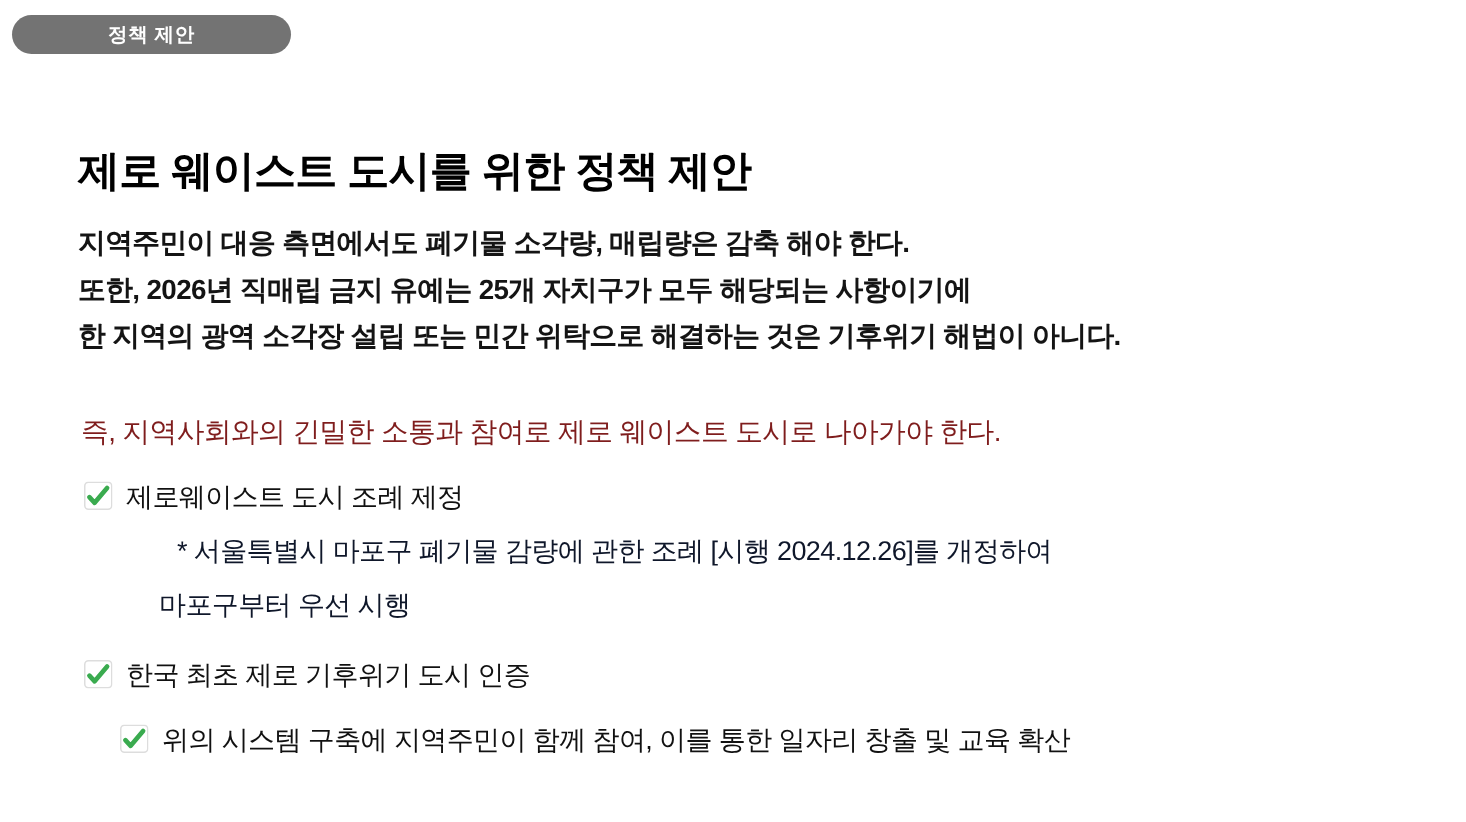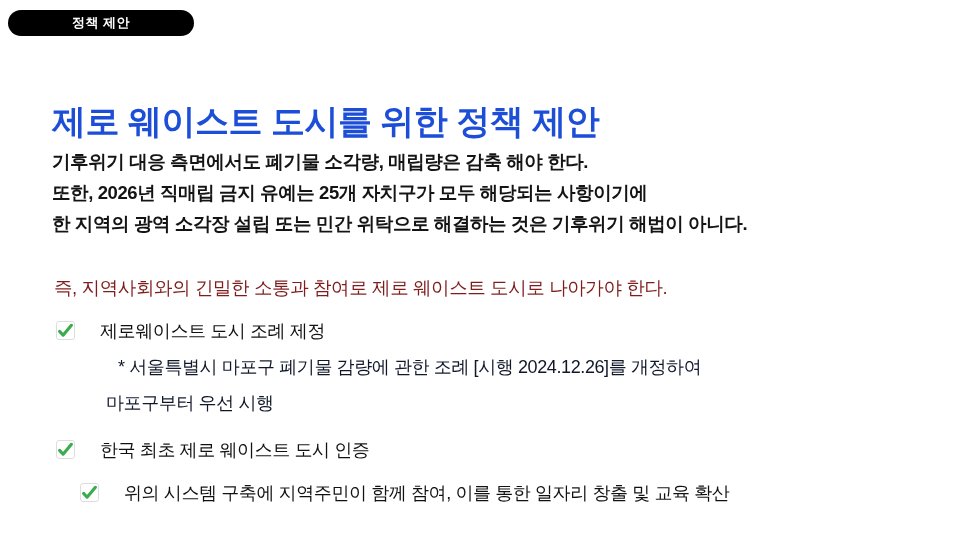--- a/index.html
+++ b/index.html
@@ -20,38 +20,38 @@
     inset: 0;
     padding: 0;
   }
   .badge {
     position: absolute;
     left: 8px;
     top: 10px;
     width: 186px;
     height: 26px;
     border-radius: 13px;
-    background: #000000;
+    background: #737373;
     display: flex;
     align-items: center;
     justify-content: center;
   }
   .badge-label {
     color: #ffffff;
     font-size: 13px;
     font-weight: bold;
     letter-spacing: 0.5px;
   }
   .title {
     position: absolute;
     left: 52px;
     top: 76px;
-    font-size: 34px;
+    font-size: 28px;
     font-weight: bold;
-    color: #1d4ed8;
+    color: #000000;
     letter-spacing: -0.5px;
   }
   .lead {
     position: absolute;
     left: 52px;
     top: 146px;
     font-size: 18.5px;
     font-weight: bold;
     line-height: 31px;
     color: #141414;
@@ -87,21 +87,21 @@
     margin-right: 9px;
     position: relative;
   }
   .check svg { display: block; }
   .bullet-body {
     font-size: 18px;
     line-height: 27px;
     color: #111111;
     letter-spacing: -0.4px;
   }
-  .bullet-main { white-space: nowrap; margin-left: 16px; }
+  .bullet-main { white-space: nowrap; }
   .sub {
     margin-top: 8px;
     margin-left: 34px;
     font-size: 18px;
     line-height: 28px;
     color: #0f172a;
     letter-spacing: -0.4px;
   }
   .sub-line2 { margin-left: 22px; }
   .gap-1 { margin-top: 20px; }
@@ -112,21 +112,21 @@
 
 <div class="slide">
 
   <div class="badge">
     <span class="badge-label">정책 제안</span>
   </div>
 
   <h1 class="title">제로 웨이스트 도시를 위한 정책 제안</h1>
 
   <div class="lead">
-    <div>기후위기 대응 측면에서도 폐기물 소각량, 매립량은 감축 해야 한다.</div>
+    <div>지역주민이 대응 측면에서도 폐기물 소각량, 매립량은 감축 해야 한다.</div>
     <div>또한, 2026년 직매립 금지 유예는 25개 자치구가 모두 해당되는 사항이기에</div>
     <div>한 지역의 광역 소각장 설립 또는 민간 위탁으로 해결하는 것은 기후위기 해법이 아니다.</div>
   </div>
 
   <div class="conclusion">즉, 지역사회와의 긴밀한 소통과 참여로 제로 웨이스트 도시로 나아가야 한다.</div>
 
   <div class="bullets">
 
     <div class="bullet">
       <span class="check">
@@ -143,21 +143,21 @@
     </div>
 
     <div class="bullet gap-1">
       <span class="check">
         <svg width="19" height="19" viewBox="0 0 19 19" aria-hidden="true">
           <rect x="0.5" y="0.5" width="18" height="18" rx="2.5" fill="#ffffff" stroke="#dddddd" stroke-width="1"></rect>
           <path d="M3.6 10.4 L7.1 14.2 L15.4 4.3" fill="none" stroke="#3aab4f" stroke-width="3.1" stroke-linecap="round" stroke-linejoin="round"></path>
         </svg>
       </span>
       <div class="bullet-body">
-        <div class="bullet-main">한국 최초 제로 웨이스트 도시 인증</div>
+        <div class="bullet-main">한국 최초 제로 기후위기 도시 인증</div>
       </div>
     </div>
 
     <div class="bullet gap-2">
       <span class="check">
         <svg width="19" height="19" viewBox="0 0 19 19" aria-hidden="true">
           <rect x="0.5" y="0.5" width="18" height="18" rx="2.5" fill="#ffffff" stroke="#dddddd" stroke-width="1"></rect>
           <path d="M3.6 10.4 L7.1 14.2 L15.4 4.3" fill="none" stroke="#3aab4f" stroke-width="3.1" stroke-linecap="round" stroke-linejoin="round"></path>
         </svg>
       </span>

